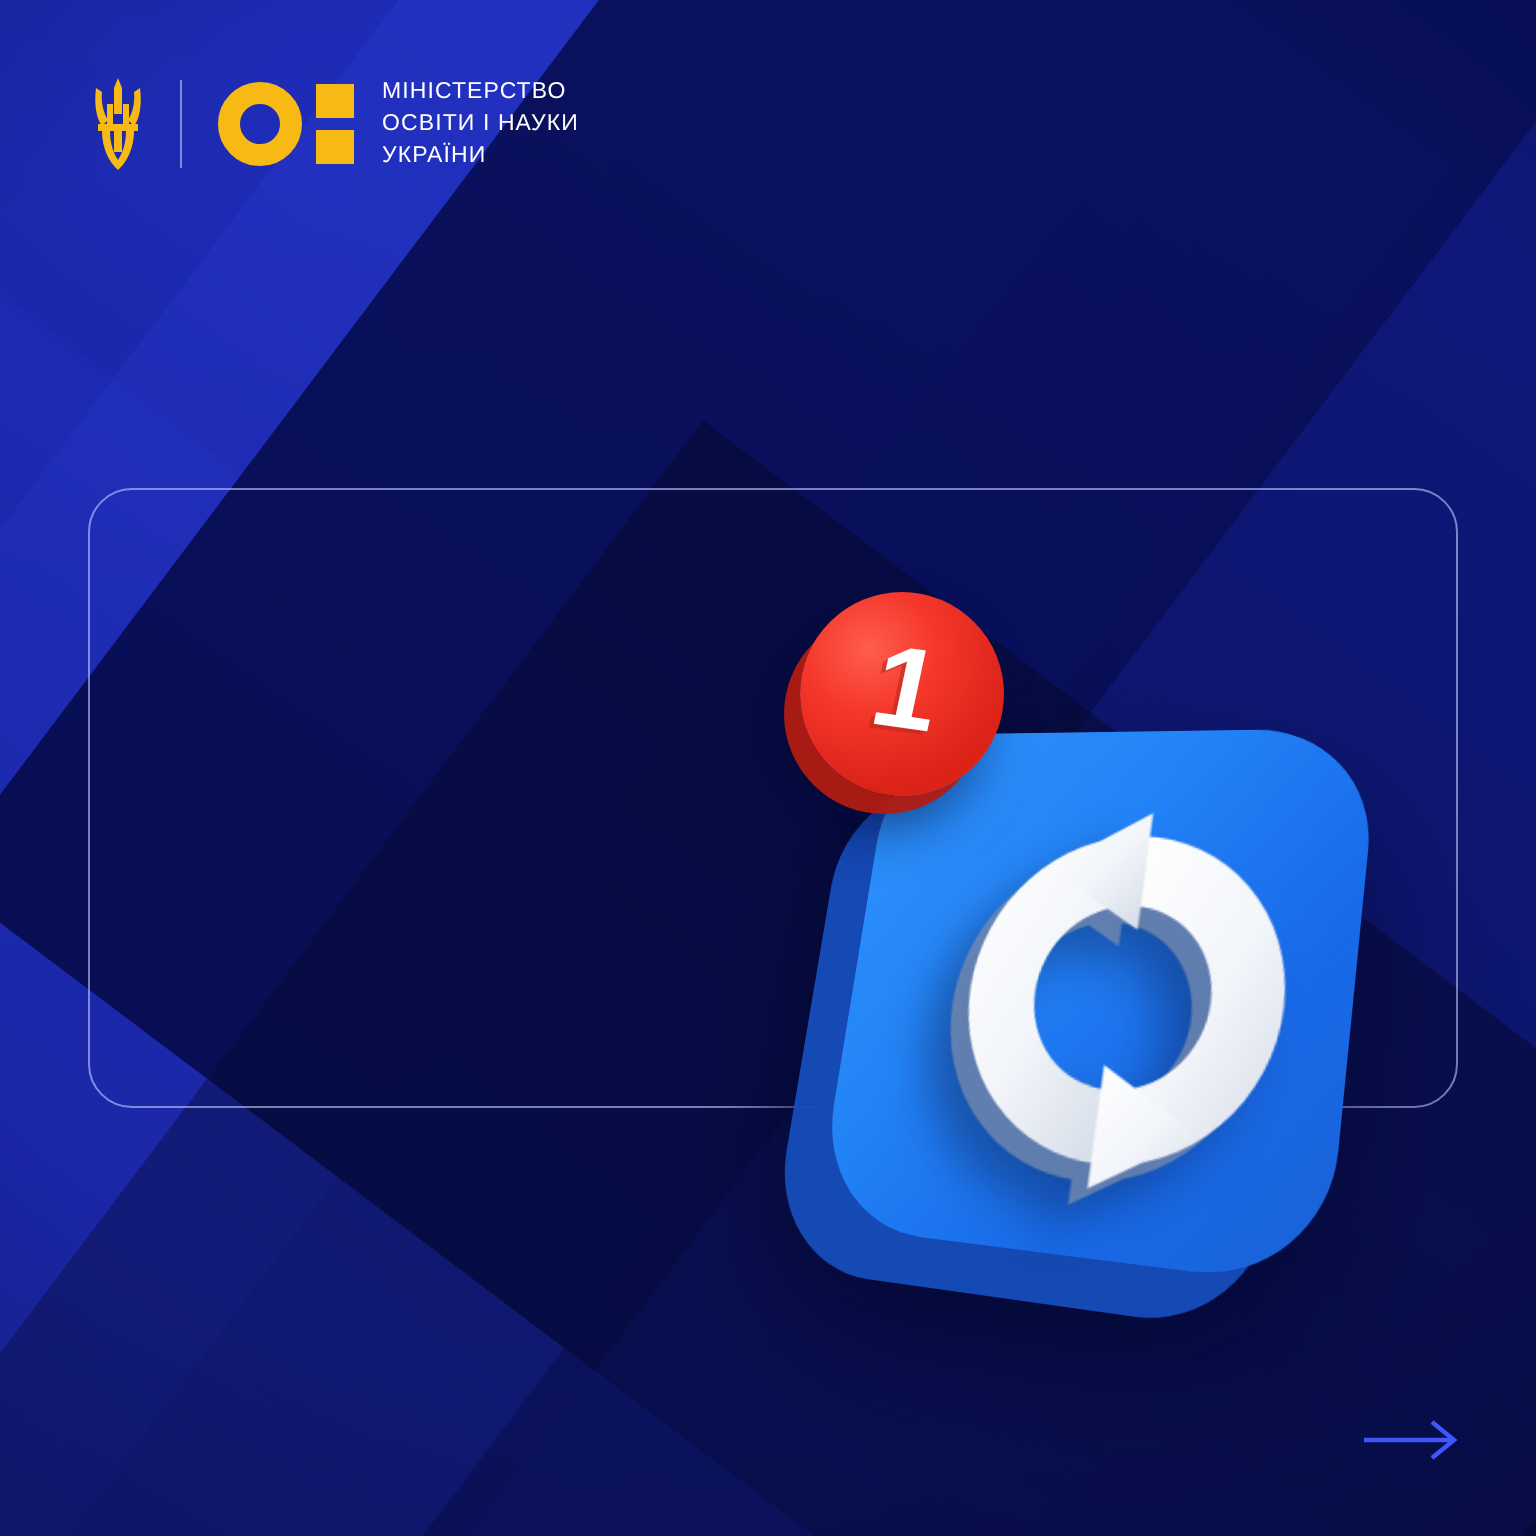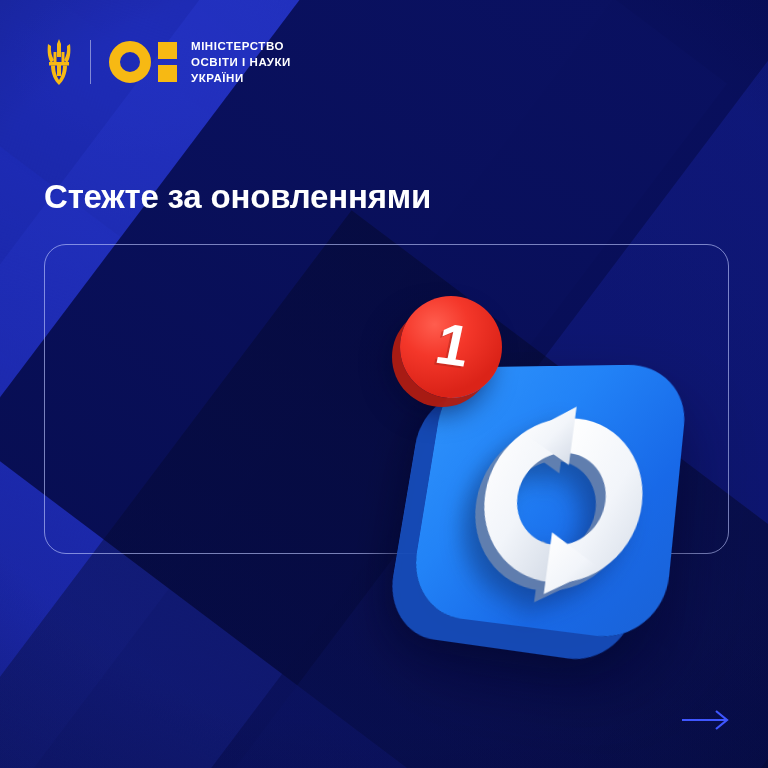--- a/index.html
+++ b/index.html
@@ -81,21 +81,21 @@
   }
   .mon-ring {
     width:42px; height:42px; border-radius:50%;
     border:11px solid #f7b913;
   }
   .mon-colon { display:flex; flex-direction:column; gap:6px; }
   .mon-sq { width:19px; height:17px; background:#f7b913; }
   .mon-text {
     color:#ffffff;
     font-size:11.5px;
-    font-weight:bold;
+    font-weight:normal;
     line-height:1.42;
     letter-spacing:.55px;
     text-transform:uppercase;
     white-space:nowrap;
   }
 
   
   .headline {
     position:absolute; left:44px; top:178px;
     color:#ffffff;
@@ -224,21 +224,20 @@
       </div>
     </div>
 
     <div class="mon-text">
       <div>МІНІСТЕРСТВО</div>
       <div>ОСВІТИ І НАУКИ</div>
       <div>УКРАЇНИ</div>
     </div>
   </div>
 
-  <div class="headline">Стежте за оновленнями</div>
 
   <div class="card"></div>
 
 
   <div class="icon-wrap">
 
     <div class="app-tile-side"></div>
     <div class="app-tile"></div>
 
     <svg class="refresh" viewBox="0 0 200 200">

